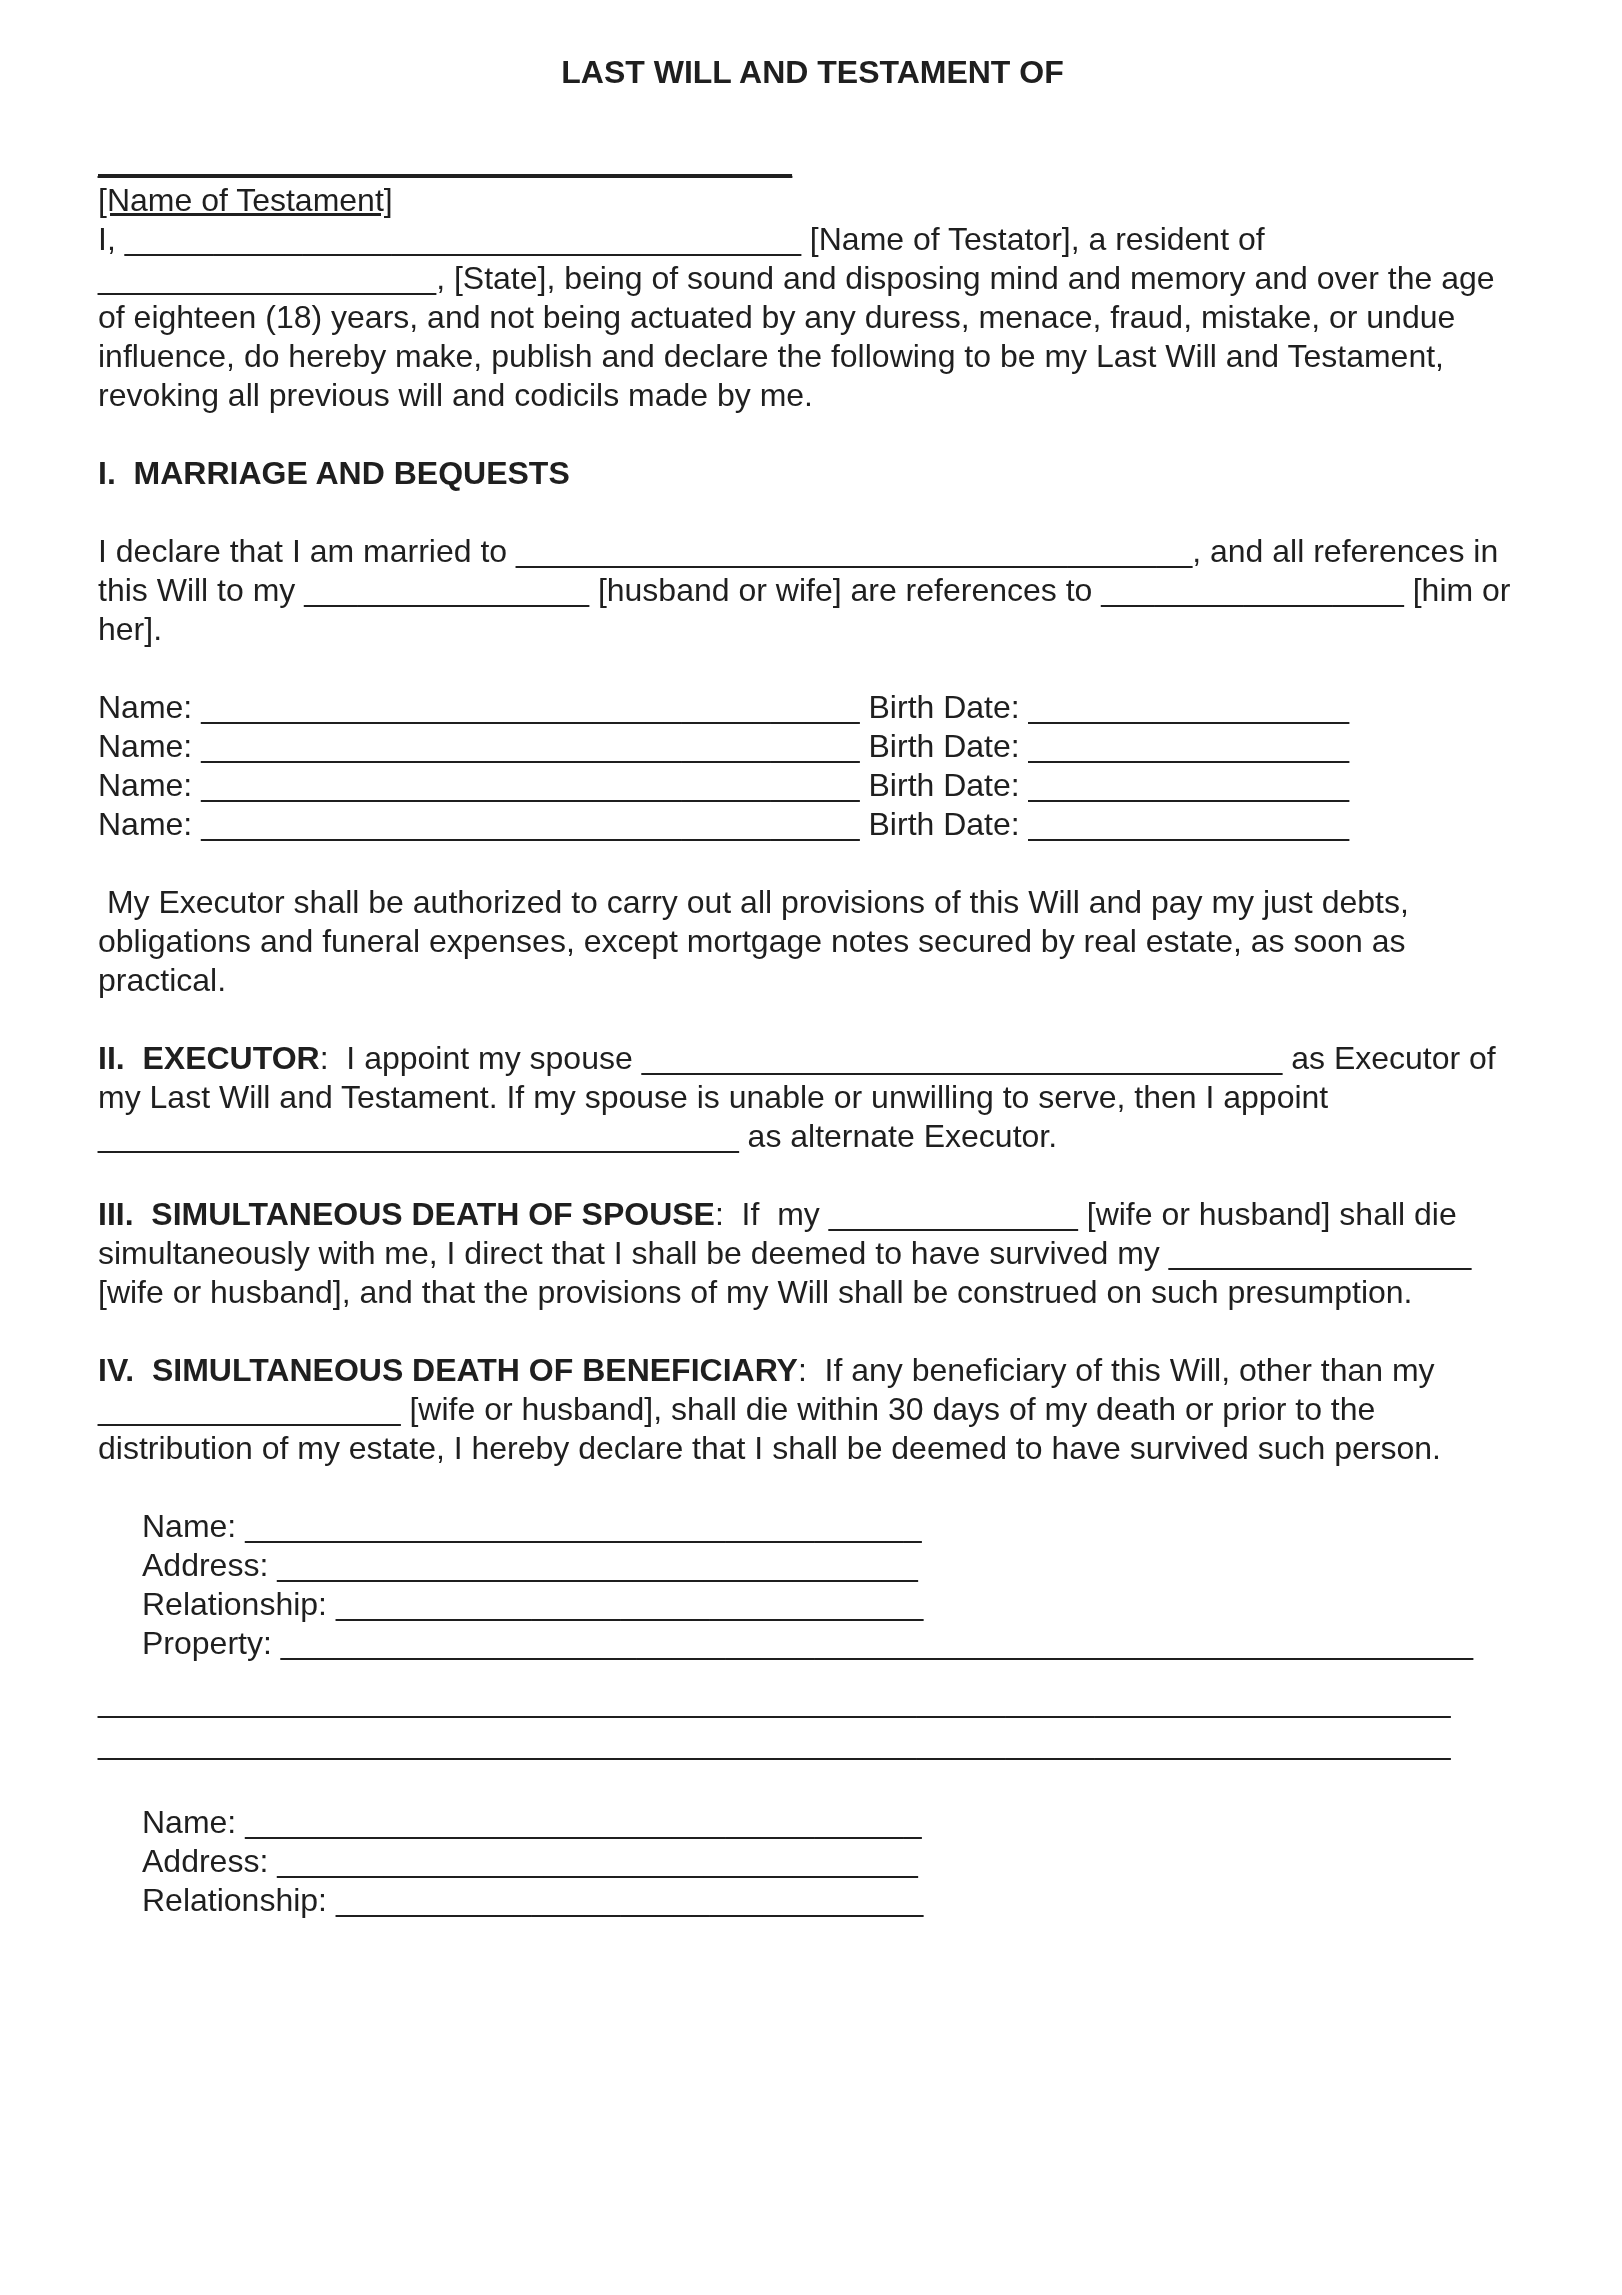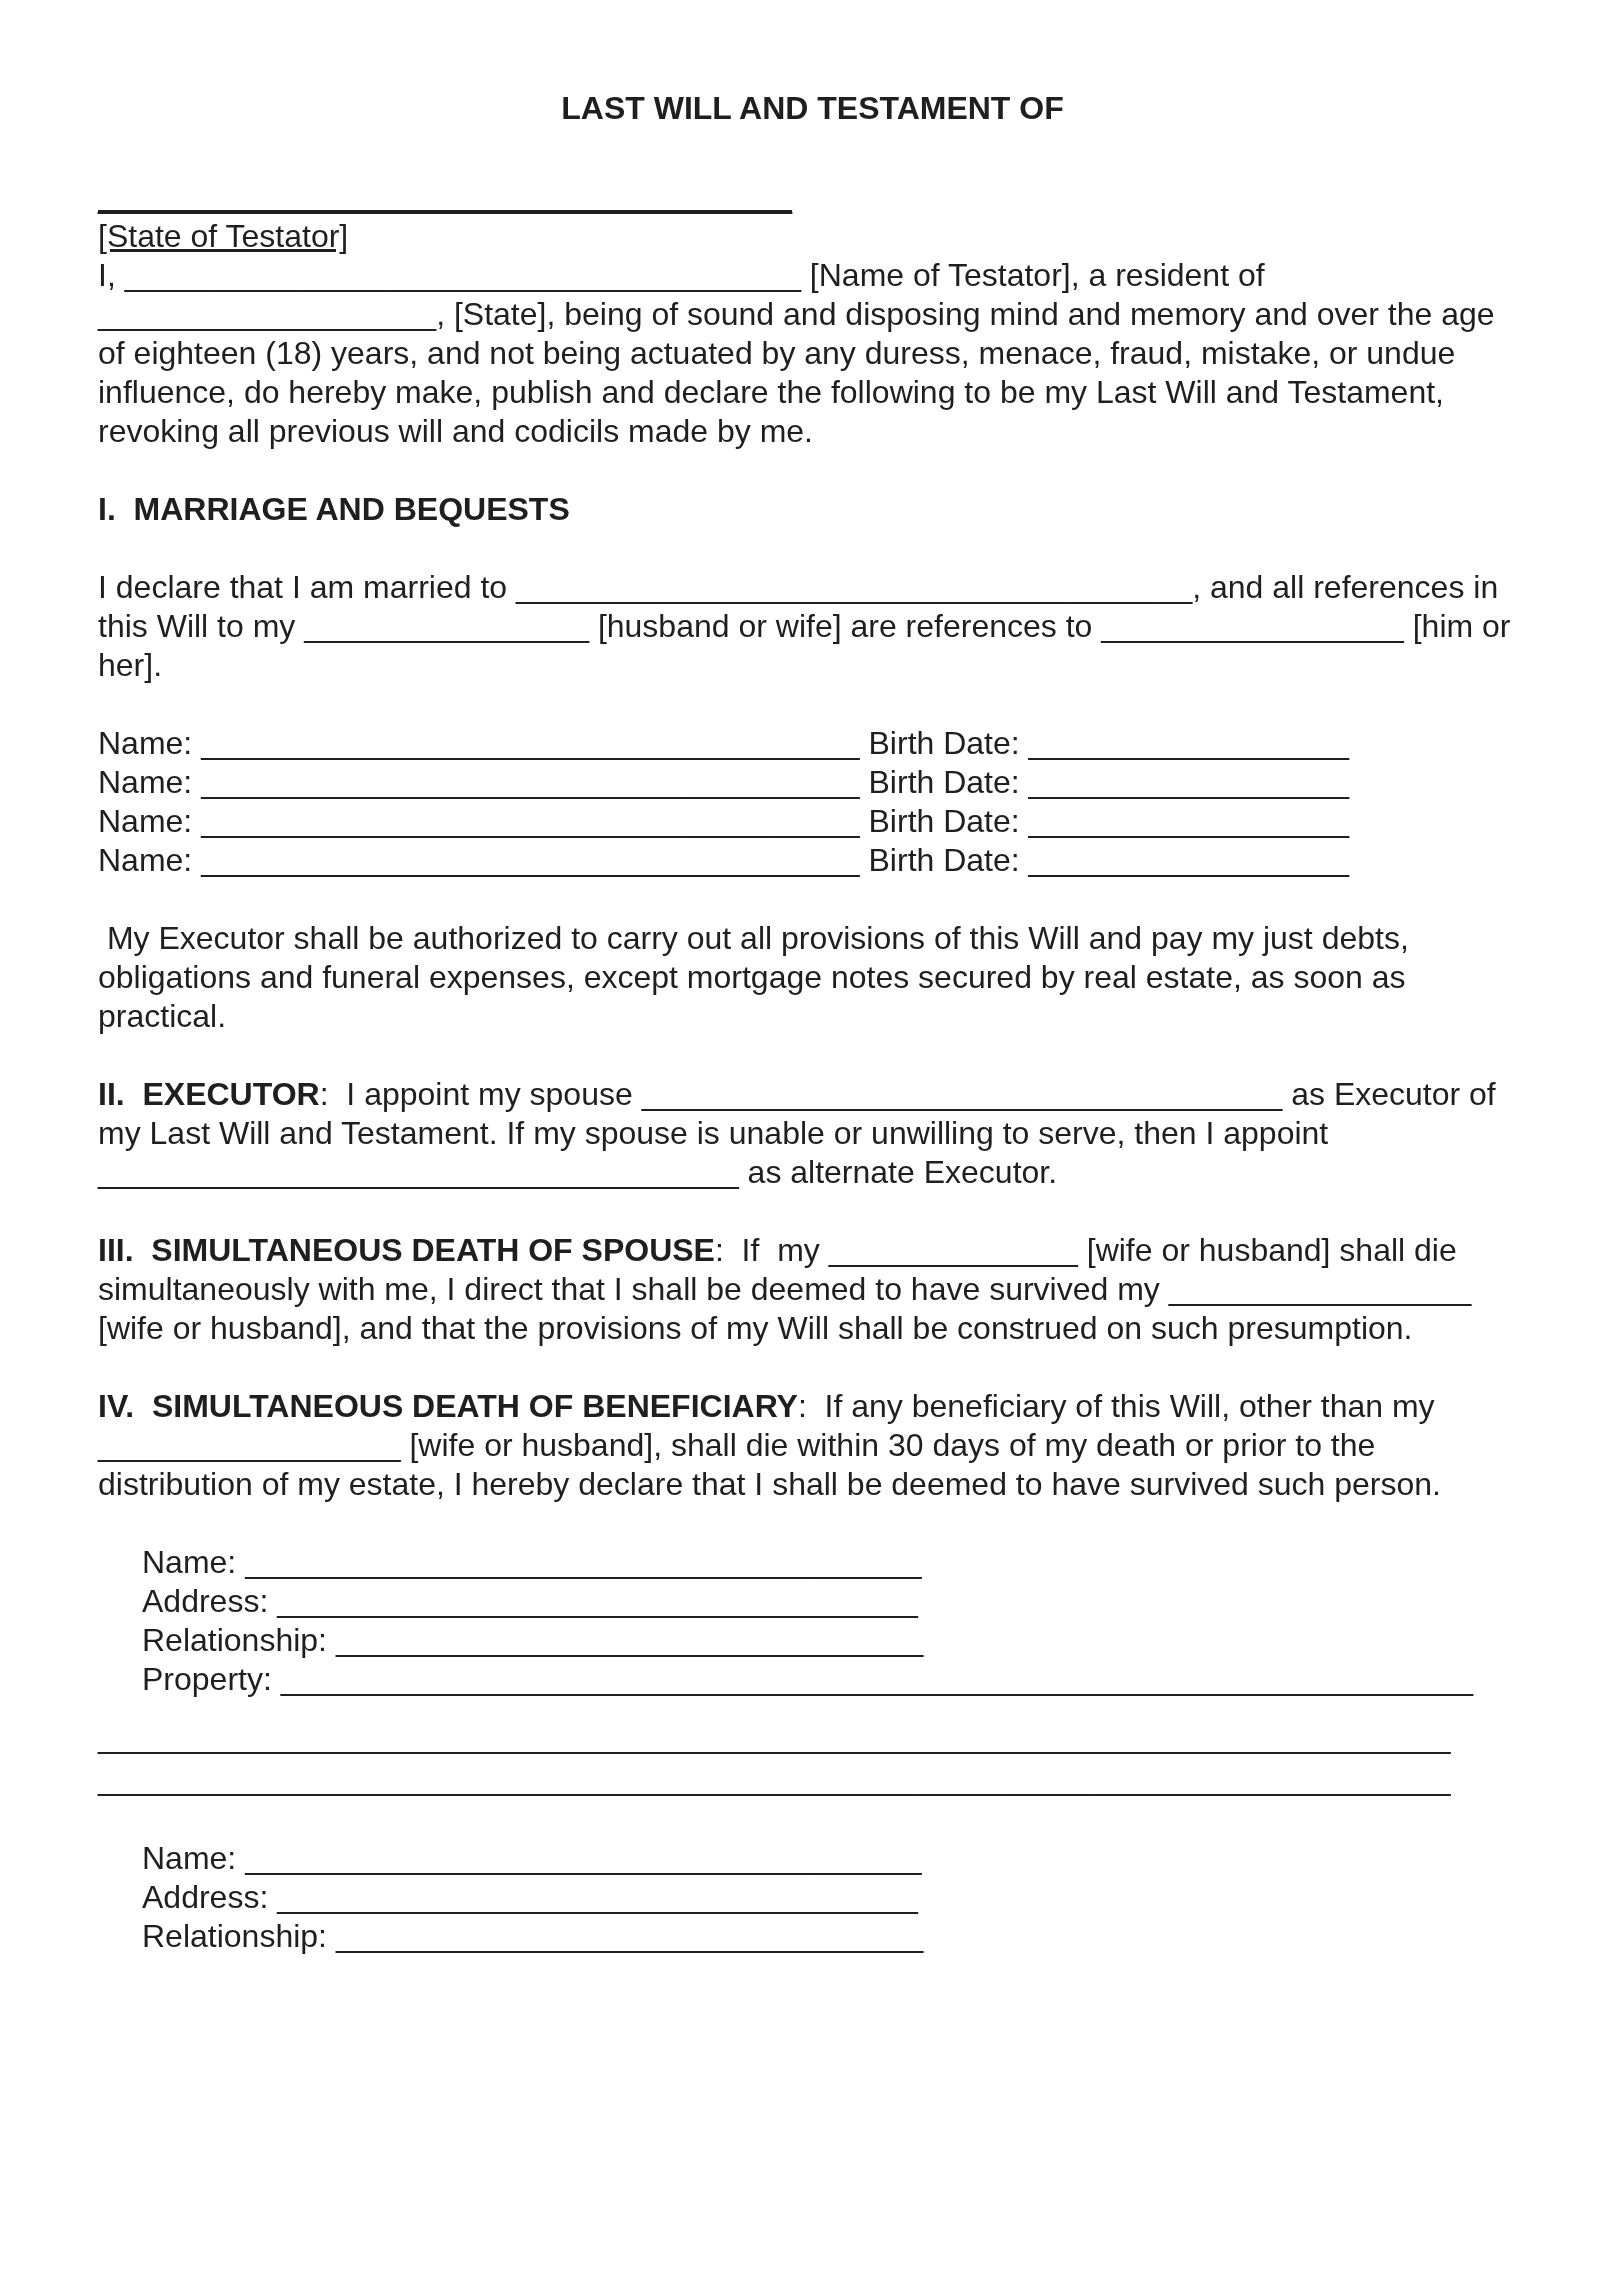--- a/index.html
+++ b/index.html
@@ -9,21 +9,21 @@
     height: 2296px;
     overflow: hidden;
     font-family: "Liberation Sans", sans-serif;
     font-size: 32px;
     line-height: 39px;
     color: #1f1f1f;
   }
   .page {
     width: 1623px;
     height: 2296px;
-    padding: 89px 96px 55px 98px;
+    padding: 53px 96px 55px 98px;
     background: #ffffff;
   }
   .title {
     font-size: 32px;
     font-weight: bold;
     text-align: center;
     margin-bottom: 50px;
   }
   .center-block {
     text-align: left;
@@ -44,21 +44,21 @@
 </style>
 </head>
 <body>
 
 <div class="page">
 
   <h1 class="title">LAST WILL AND TESTAMENT OF</h1>
 
   <div class="center-block">
     <div class="t">_______________________________________</div>
-    <div class="t">[State of Testator]</div>
+    <div class="t">[Name of Testament]</div>
   </div>
 
   <p class="para"><span class="t">I, ______________________________________ [Name of Testator], a resident of ___________________, [State], being of sound and disposing mind and memory and over the age of eighteen (18) years, and not being actuated by any duress, menace, fraud, mistake, or undue influence, do hereby make, publish and declare the following to be my Last Will and Testament, revoking all previous will and codicils made by me.</span></p>
 
   <div class="heading"><span class="t">I.  MARRIAGE AND BEQUESTS</span></div>
 
   <p class="para"><span class="t">I declare that I am married to ______________________________________, and all references in this Will to my ________________ [husband or wife] are references to _________________ [him or her].</span></p>
 
 
   <div class="rows">

